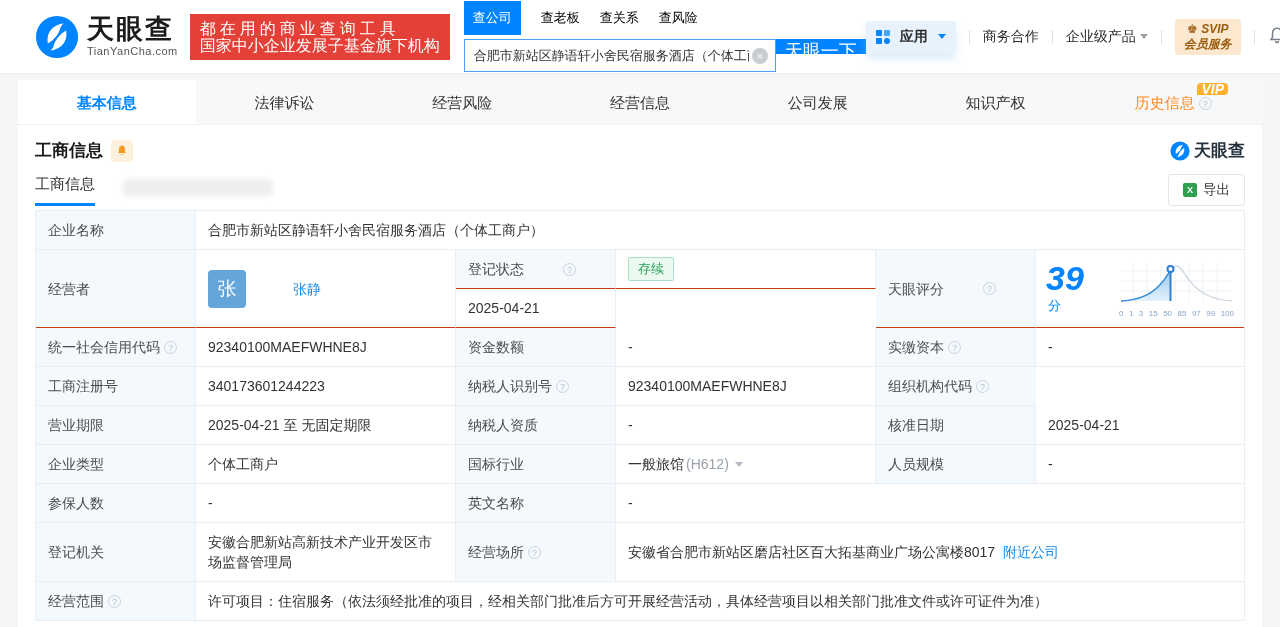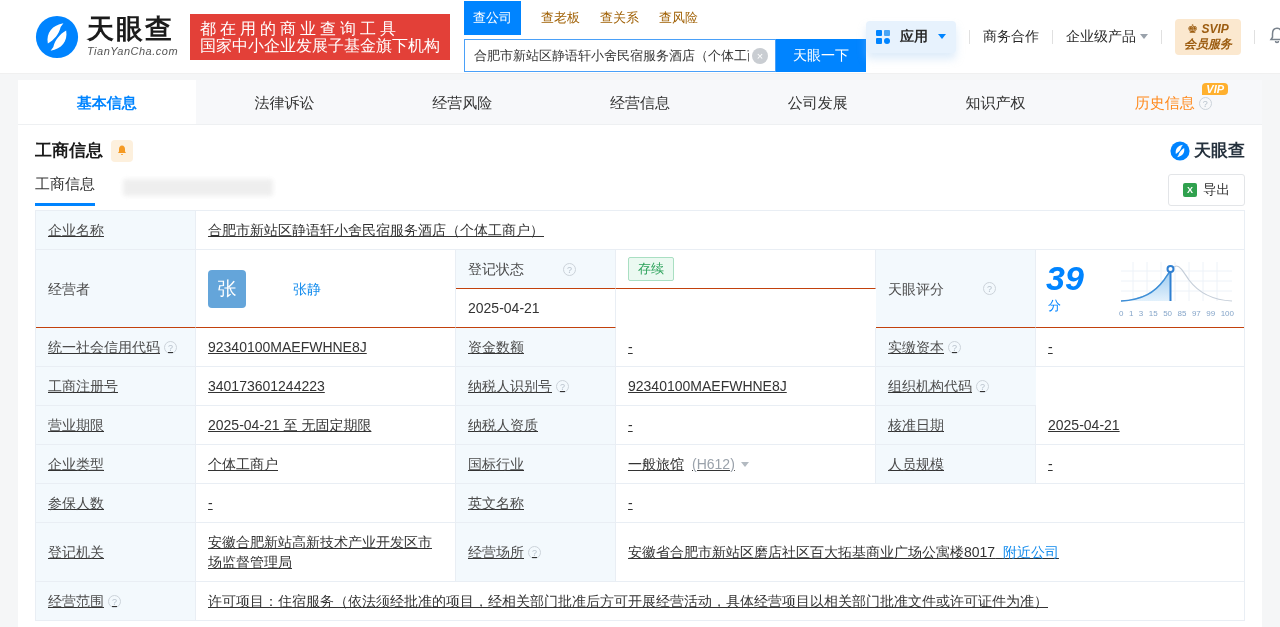--- a/index.html
+++ b/index.html
@@ -4,80 +4,80 @@
 <style>
   * { margin:0; padding:0; box-sizing:border-box; }
   html,body { width:1280px; height:627px; overflow:hidden; background:#f5f6f7;
     font-family:"Liberation Sans","DejaVu Sans",sans-serif; color:#333; }
 
   
   .topbar { height:74px; background:#fff; display:flex; align-items:center; padding:0 20px 0 35px; border-bottom:1px solid #f0f0f0; position:relative; }
   .logo-wrap { display:flex; align-items:center; gap:8px; }
   .logo-icon { width:44px; height:44px; }
   .logo-cn { font-size:27px; font-weight:bold; color:#1b1b1b; letter-spacing:2px; line-height:1; }
-  .logo-domain { font-size:11px; color:#555; margin-top:2px; letter-spacing:.5px;font-style:italic; }
+  .logo-domain { font-size:11px; color:#555; margin-top:2px; letter-spacing:.5px; }
   .banner { margin-left:12px; background:#e34038; color:#fff; font-size:16px; padding:6px 10px; line-height:17px; white-space:nowrap; }
   .banner .b1 { letter-spacing:4px; }
   .search-area { margin-left:14px; }
   .search-tabs { display:flex; gap:20px; font-size:13px; align-items:center; margin-bottom:4px; }
-  .search-tab { color:#a16207; cursor:pointer; }
+  .search-tab { color:#000000; cursor:pointer; }
   .search-tab.active { background:#0084ff; color:#fff; padding:8px 9px; }
   .search-row { display:flex; }
   .search-box { position:relative; width:312px; height:33px; border:1px solid #4aa0f8; background:#fff; }
   .search-box input { width:100%; height:100%; border:none; outline:none; font-size:13px; color:#333; padding:0 26px 0 9px; font-family:inherit; }
   .clear-icon { position:absolute; right:7px; top:8px; width:16px; height:16px; border-radius:50%; background:#c9cdd2; color:#fff; font-size:11px; line-height:16px; text-align:center; cursor:pointer; }
-  .search-btn { width:90px; height:33px; background:#0084ff; color:#fff; border:none; font-size:14px; cursor:pointer; font-family:inherit; }
+  .search-btn { width:90px; height:15px; background:#0084ff; color:#fff; border:none; font-size:18px; cursor:pointer; font-family:inherit; }
   .top-nav { margin-left:auto; display:flex; align-items:center; gap:13px; font-size:14px; white-space:nowrap; }
   .apps-btn { background:#e7f2fd; border-radius:4px; padding:7px 10px; color:#2a2a2a; display:flex; align-items:center; gap:10px; cursor:pointer; box-shadow:0 6px 8px rgba(160,200,240,.35);font-weight:bold; }
   .caret { width:0; height:0; border-left:4px solid transparent; border-right:4px solid transparent; border-top:5px solid #0084ff; display:inline-block; }
   .caret.gray { border-top-color:#9aa2ab; }
   .vsep { width:1px; height:14px; background:#e0e0e0; }
   .nav-item { color:#2a2a2a; cursor:pointer; display:flex; align-items:center; gap:4px; }
   .svip { background:#fbe8cf; border-radius:4px; padding:3px 9px; text-align:center; font-size:12px; font-weight:bold; color:#9c5c10; font-style:italic; line-height:15px; cursor:pointer; }
   .bell-wrap { position:relative; cursor:pointer; }
   .bell-wrap .dot { position:absolute; top:-3px; right:-3px; width:7px; height:7px; border-radius:50%; background:#f03b33; }
 
   
   .wrapper { margin:6px 18px 0; }
   .tabs { display:flex; background:#f7f8fa; border-bottom:1px solid #eef0f2; height:45px; }
   .tab { flex:1; text-align:center; line-height:45px; font-size:15px; color:#333; cursor:pointer; position:relative; }
   .tab.active { background:#fff; color:#0084ff; font-weight:bold; }
   .tab.vip-tab { color:#ff8a1e; }
-  .vip-badge { position:absolute; top:3px; right:34px; background:#ffb02e; color:#fff; font-size:11px; font-weight:bold; padding:1px 4px; border-radius:4px 4px 4px 0; line-height:10px; font-style:italic; }
+  .vip-badge { position:absolute; top:3px; right:34px; background:#ffb02e; color:#fff; font-size:14px; font-weight:bold; padding:1px 4px; border-radius:4px 4px 4px 0; line-height:10px; font-style:italic; }
   .qmark { display:inline-block; width:13px; height:13px; border:1px solid #ccd3da; border-radius:50%; color:#b8c2cc; font-size:9px; line-height:13px; text-align:center; vertical-align:1px; margin-left:4px; font-style:normal; font-weight:normal; }
 
   
   .card { background:#fff; padding-bottom:8px; min-height:500px; }
   .card-head { display:flex; align-items:center; padding:14px 17px 4px; }
   .card-title { font-size:17px; font-weight:bold; color:#1a1a1a; }
   .bell-badge { margin-left:8px; width:22px; height:22px; background:#fdf0dd; border-radius:4px; display:flex; align-items:center; justify-content:center; cursor:pointer; }
   .watermark { margin-left:auto; display:flex; align-items:center; gap:4px; font-size:17px; font-weight:bold; color:#25313d; }
   .subtab-row { display:flex; align-items:center; padding:8px 17px 0; height:40px; }
   .subtab { font-size:15px; color:#333; padding-bottom:9px; border-bottom:3px solid #0084ff; cursor:pointer; }
   .blur-tab { width:150px; height:17px; margin:0 0 6px 28px; background:#e9e9e9; border-radius:3px; filter:blur(2px); opacity:.75; }
   .export-btn { margin-left:auto; display:flex; align-items:center; gap:6px; background:#fff; border:1px solid #e3e5e8; border-radius:3px; padding:6px 14px; font-size:13.5px; color:#333; cursor:pointer; font-family:inherit; }
   .xls-icon { width:14px; height:14px; background:#30a14e; border-radius:2px; color:#fff; font-size:9px; font-weight:bold; line-height:14px; text-align:center; }
 
   
   .biz-table { margin:4px 17px 0; border:1px solid #e9eef4; font-size:14px; }
-  .trow { display:grid; grid-template-columns:160px 260px 160px 260px 160px 1fr;text-decoration:underline; }
+  .trow { display:grid; grid-template-columns:160px 260px 160px 260px 160px 1fr; }
   .cell { padding:9px 12px; border-right:1px solid #e9eef4; border-bottom:1px solid #e9eef4; display:flex; align-items:center; line-height:20px; }
   .cell:last-child { border-right:none; }
   .trow:last-child > .cell { border-bottom:none; }
   .lbl { background:#f3f9fd; color:#4c4c4c; }
   .val { color:#333; } .sp3 { grid-column:span 3; } .sp5 { grid-column:span 5; }
   .trow2 { display:grid; grid-template-columns:160px 260px 160px 260px 160px 1fr; grid-auto-rows:39px; }
   .trow2 .cell { border-right:1px solid #e9eef4; border-bottom:1px solid #c2410c;gap:35px; }
   .rs2 { grid-row:span 2; }
   .trow2 .cell:nth-child(6) { border-right:none; }
   .tall { min-height:59px; }
   a.link { color:#128bed; text-decoration:none; cursor:pointer; }
   .avatar { width:38px; height:38px; border-radius:4px; background:#64a5da; color:#fff; font-size:19px; display:flex; align-items:center; justify-content:center; margin-right:12px; }
   .badge-green { background:#ebf9f1; border:1px solid #a9dfc2; color:#2ea35c; font-size:13px; padding:1px 9px; border-radius:2px; }
-  .gray-code { color:#9aa2ab; margin-left:8px; }
+  .gray-code { color:#9aa2ab; margin-left:2px; }
   .chev-down { width:0; height:0; border-left:4px solid transparent; border-right:4px solid transparent; border-top:5px solid #b3bac1; margin-left:6px; display:inline-block; }
 
   
   .score-cell { padding:6px 10px; gap:10px; }
   .score-num { font-size:34px; font-weight:bold; font-style:italic; color:#0084ff; line-height:1; }
   .score-unit { font-size:13px; color:#0084ff; margin-left:2px; }
   .score-chart { width:115px; }
   .axis-labels { display:flex; justify-content:space-between; width:115px; font-size:8px; color:#85a5c9; line-height:9px; }
 </style>
 </head>

